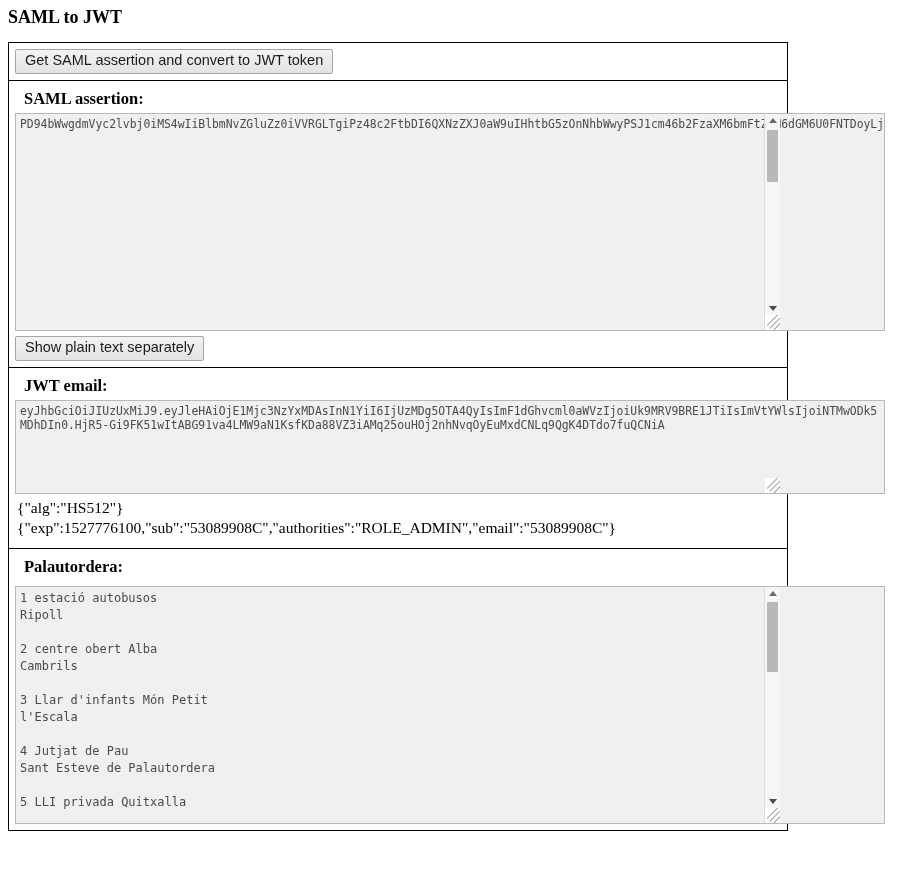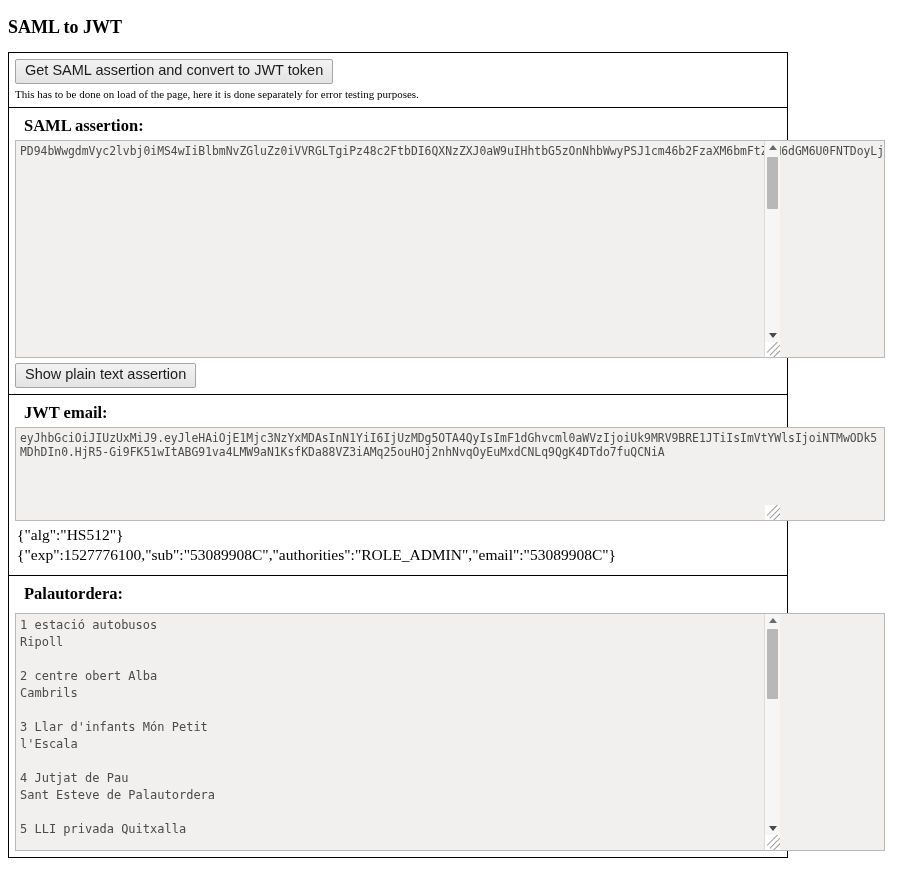--- a/index.html
+++ b/index.html
@@ -18,21 +18,21 @@
   }
   .page {
     padding: 8px;
     box-sizing: border-box;
     width: 900px;
   }
   h1.page-title {
     font-family: "Liberation Serif", serif;
     font-size: 18px;
     font-weight: bold;
-    margin: 10px 0 14px 0;
+    margin: 0 0 14px 0;
     padding: 0;
     line-height: 1.1;
   }
   .panel {
     border: 1px solid #000000;
     border-bottom: none;
     padding: 6px 6px 6px 6px;
     box-sizing: border-box;
     width: 780px;
   }
@@ -177,40 +177,39 @@
 </style>
 </head>
 <body>
 
 <div class="page">
 
   <h1 class="page-title">SAML to JWT</h1>
 
   <div class="panel">
     <button class="btn">Get SAML assertion and convert to JWT token</button>
-    <div class="hint">This has to be done on load of the page, here it is done separately for error testing purposes.</div>
   </div>
 
   <div class="panel">
     <h2 class="section-title">SAML assertion:</h2>
     <div class="ta-wrap">
       <textarea class="code saml" spellcheck="false" style="">PD94bWwgdmVyc2lvbj0iMS4wIiBlbmNvZGluZz0iVVRGLTgiPz48c2FtbDI6QXNzZXJ0aW9uIHhtbG5zOnNhbWwyPSJ1cm46b2FzaXM6bmFtZXM6dGM6U0FNTDoyLjA6YXNzZXJ0aW9uIiBJRD0iX2I1YzliMzI2MjB1OGI4MTI1Y2M4MTIyMGU1OTExOTE3IiBJc3N1ZUluc3RhbnQ9IjIwMTgtMDUtMzFUMTM6MTQ6MzYuNzAwWiIgVmVyc2lvbj0iMi4wIiB4bWxuczp4cz0iaHR0cDovL3d3dy53My5vcmcvMjAwMS9YTUxTY2hlbWEiPjxzYW1sMjpJc3N1ZXIgRm9ybWF0PSJ1cm46b2FzaXM6bmFtZXM6dGM6U0FNTDoyLjA6bmFtZWlkLWZvcm1hdDplbnRpdHkiPmh0dHBzOi8vcHJlcHJvZHVjY2lvLmlkCDEtZ2ljYXIuZ2VuY2F0LmNhdC9pZHAvc2hpYmJvbGV0aDwvc2FtbDI6SXNzdWVyPjxkczpTaWduYXR1cmUgeG1sbnM6ZHM9Imh0dHA6Ly93d3cudzMub3JnLzIwMDAvMDkveG1sZHNpZyMiPjxkczpTaWduZWRJbmZvPjxkczpDYW5vbmljYWxpemF0aW9uTWV0aG9kIEFsZ29yaXRobT0iaHR0cDovL3d3dy53My5vcmcvMjAwMS8xMC94bWwtZXhjLWMxNG4jIi8+PGRzOlNpZ25hdHVyZU1ldGhvZCBBbGdvcml0aG09Imh0dHA6Ly93d3cudzMub3JnLzIwMDAvMDkveG1sZHNpZyNyc2Etc2hhMSIvPjxkczpSZWZlcmVuY2UgVVJJPSJfYjVjOWIzMjYyMjB1OGI4MTI1Y2M4MTIyMGU1OTExOTE3Ij48ZHM6VHJhbnNmb3Jtcz48ZHM6VHJhbnNmb3JtIEFsZ29yaXRobT0iaHR0cDovL3d3dy53My5vcmcvMjAwMC8wOS94bWxkc2lnI2VudmVsb3BlZC1zaWduYXR1cmUiLz48ZHM6VHJhbnNmb3JtIEFsZ29yaXRobT0iaHR0cDovL3d3dy53My5vcmcvMjAwMS8xMC94bWwtZXhjLWMxNG4jIj48ZWM6SW5jbHVzaXZlTmFtZXNwYWNlcyB4bWxuczplYz0iaHR0cDovL3d3dy53My5vcmcvMjAwMS8xMC94bWwtZXhjLWMxNG4jIiBQcmVmaXhMaXN0PSJ4cyIvPjwvZHM6VHJhbnNmb3JtPjwvZHM6VHJhbnNmb3Jtcz48ZHM6RGlnZXN0TWV0aG9kIEFsZ29yaXRobT0iaHR0cDovL3d3dy53My5vcmcvMjAwMC8wOS94bWxkc2ln</textarea>
       <div class="sbar">
         <div class="arrow up">
             <i></i>
           </div>
         <div class="thumb" style="top:16px;height:52px;"></div>
         <div class="arrow down">
             <i></i>
           </div>
       </div>
       <div class="grip"></div>
     </div>
     <div class="spacer-sm"></div>
-    <button class="btn">Show plain text assertion</button>
+    <button class="btn">Show plain text separately</button>
   </div>
 
   <div class="panel">
     <h2 class="section-title">JWT email:</h2>
     <div class="ta-wrap">
       <textarea class="code jwt" spellcheck="false" style="">eyJhbGciOiJIUzUxMiJ9.eyJleHAiOjE1Mjc3NzYxMDAsInN1YiI6IjUzMDg5OTA4QyIsImF1dGhvcml0aWVzIjoiUk9MRV9BRE1JTiIsImVtYWlsIjoiNTMwODk5MDhDIn0.HjR5-Gi9FK51wItABG91va4LMW9aN1KsfKDa88VZ3iAMq25ouHOj2nhNvqOyEuMxdCNLq9QgK4DTdo7fuQCNiA</textarea>
       <div class="grip"></div>
     </div>
     <div class="json-block">
       <div class="json-line">{"alg":"HS512"}</div>

